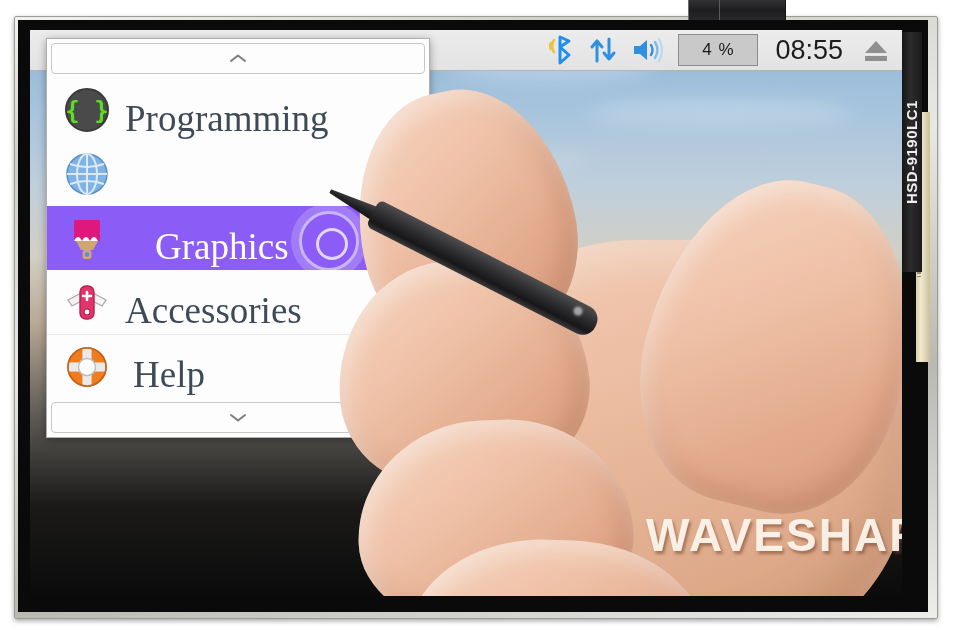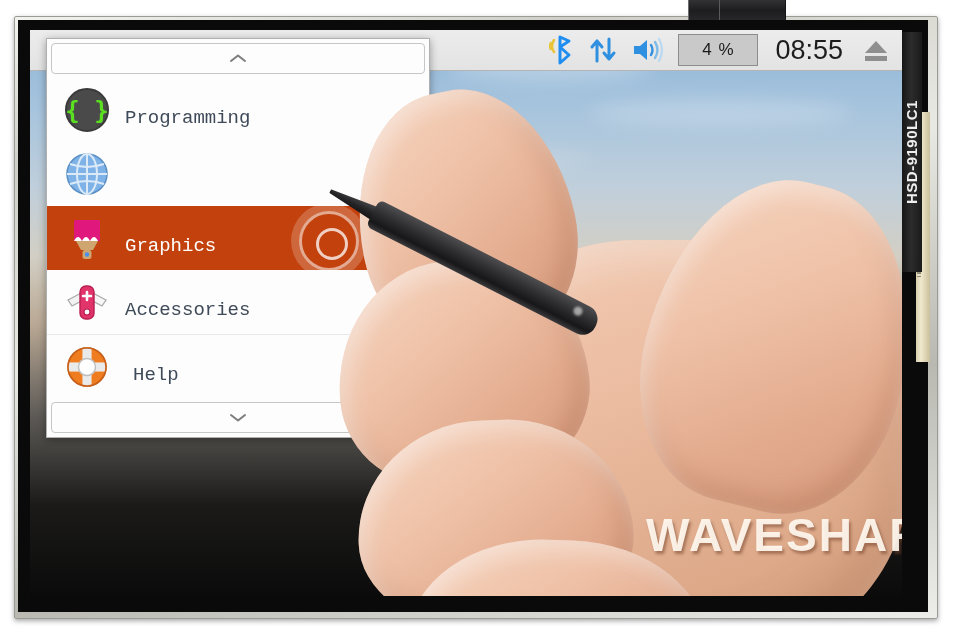--- a/index.html
+++ b/index.html
@@ -208,37 +208,37 @@
   .menu-item {
     position: relative;
     display: flex;
     align-items: center;
     height: 64px;
     padding-left: 14px;
     padding-right: 12px;
     box-sizing: border-box;
     background: #fdfdfd;
   }
-  .menu-item.selected { background: #c2410c; }
+  .menu-item.selected { background: #8b5cf6; gap: 30px; }
   .menu-item.sep-above { border-top: 1px solid #e8e8e8; gap: 8px; }
 
   .mi-icon {
     width: 52px;
     min-width: 52px;
     height: 52px;
     display: flex;
     align-items: center;
     justify-content: center;
   }
   .mi-label {
-    font-size: 19px;
+    font-size: 37px;
     color: #3f4a59;
     padding-left: 12px;
     white-space: nowrap;
-    font-family: Liberation Mono, monospace;
+    font-family: Liberation Serif, serif;
     margin-top: 16px;
   }
   .menu-item.selected .mi-label { color: #ffffff; }
   .mi-arrow {
     margin-left: auto;
     font-size: 23px;
     font-weight: bold;
     color: #2a2a2a;
     line-height: 1;
   }

